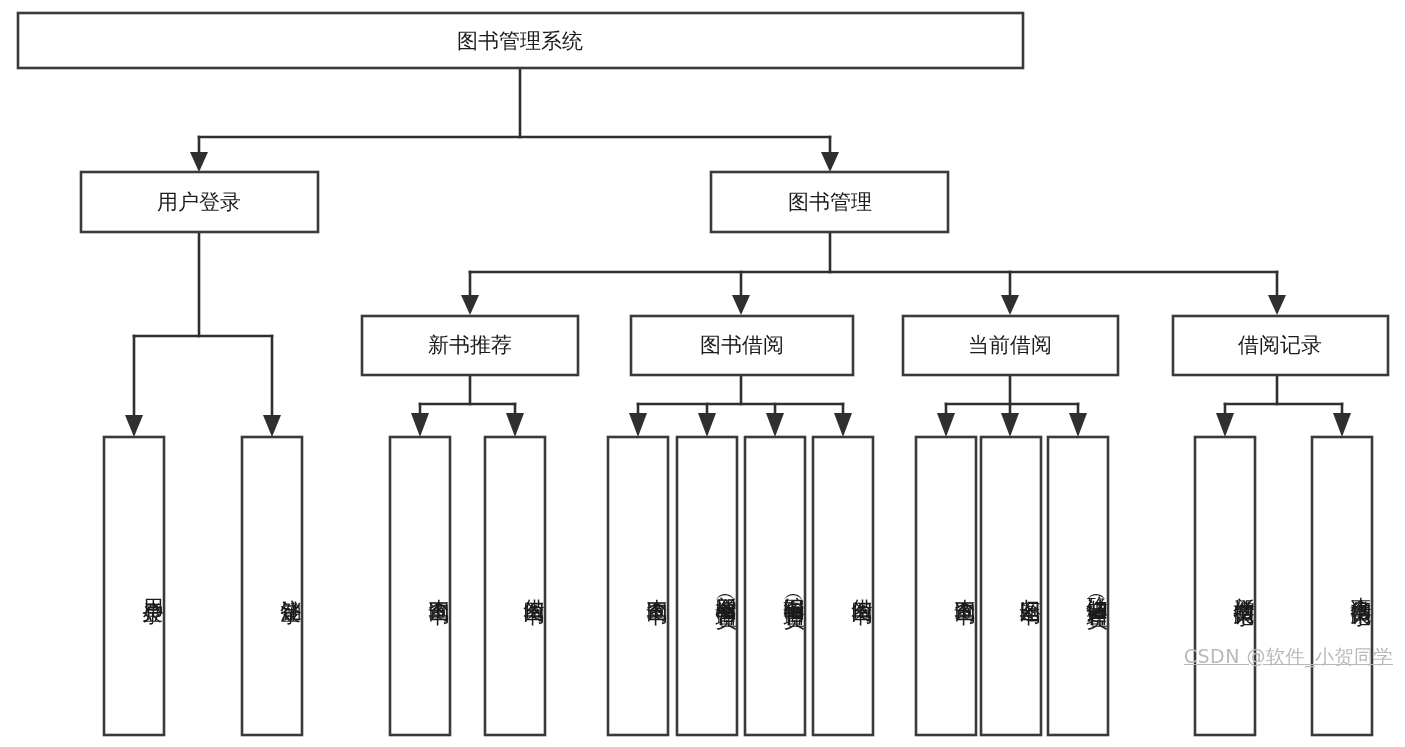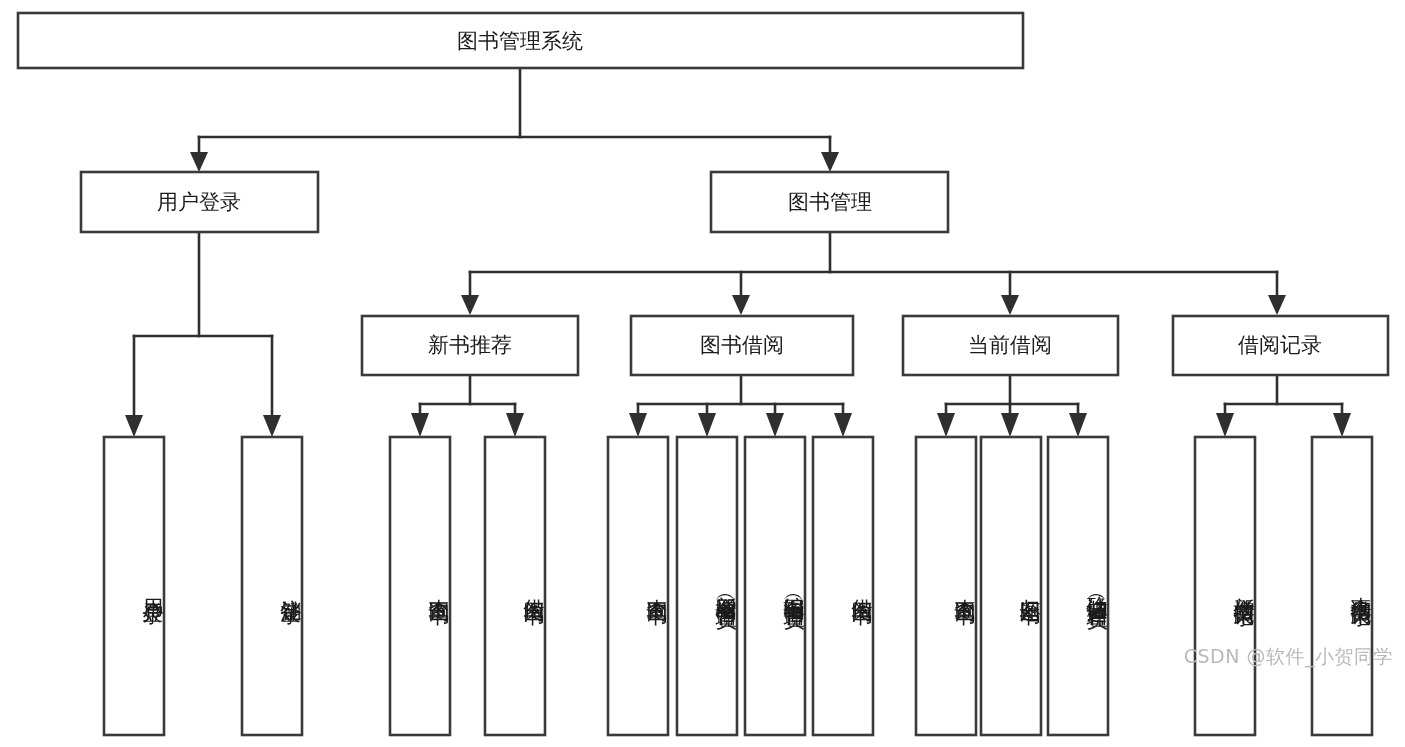--- a/index.html
+++ b/index.html
@@ -67,20 +67,21 @@
   .vlabel-center { justify-content: center; }
   .watermark {
     position: absolute;
     right: 12px;
     bottom: 4px;
     font-family: "DejaVu Sans", "Liberation Sans", sans-serif;
     font-size: 19px;
     color: #b9b9b9;
     letter-spacing: 0.5px;
     user-select: none;
+    text-decoration: underline;
   }
 </style>
 </head>
 <body>
 
 <div id="diagram-root">
 
   <svg id="tree-svg" viewBox="0 0 1405 747">
 
     <g>

